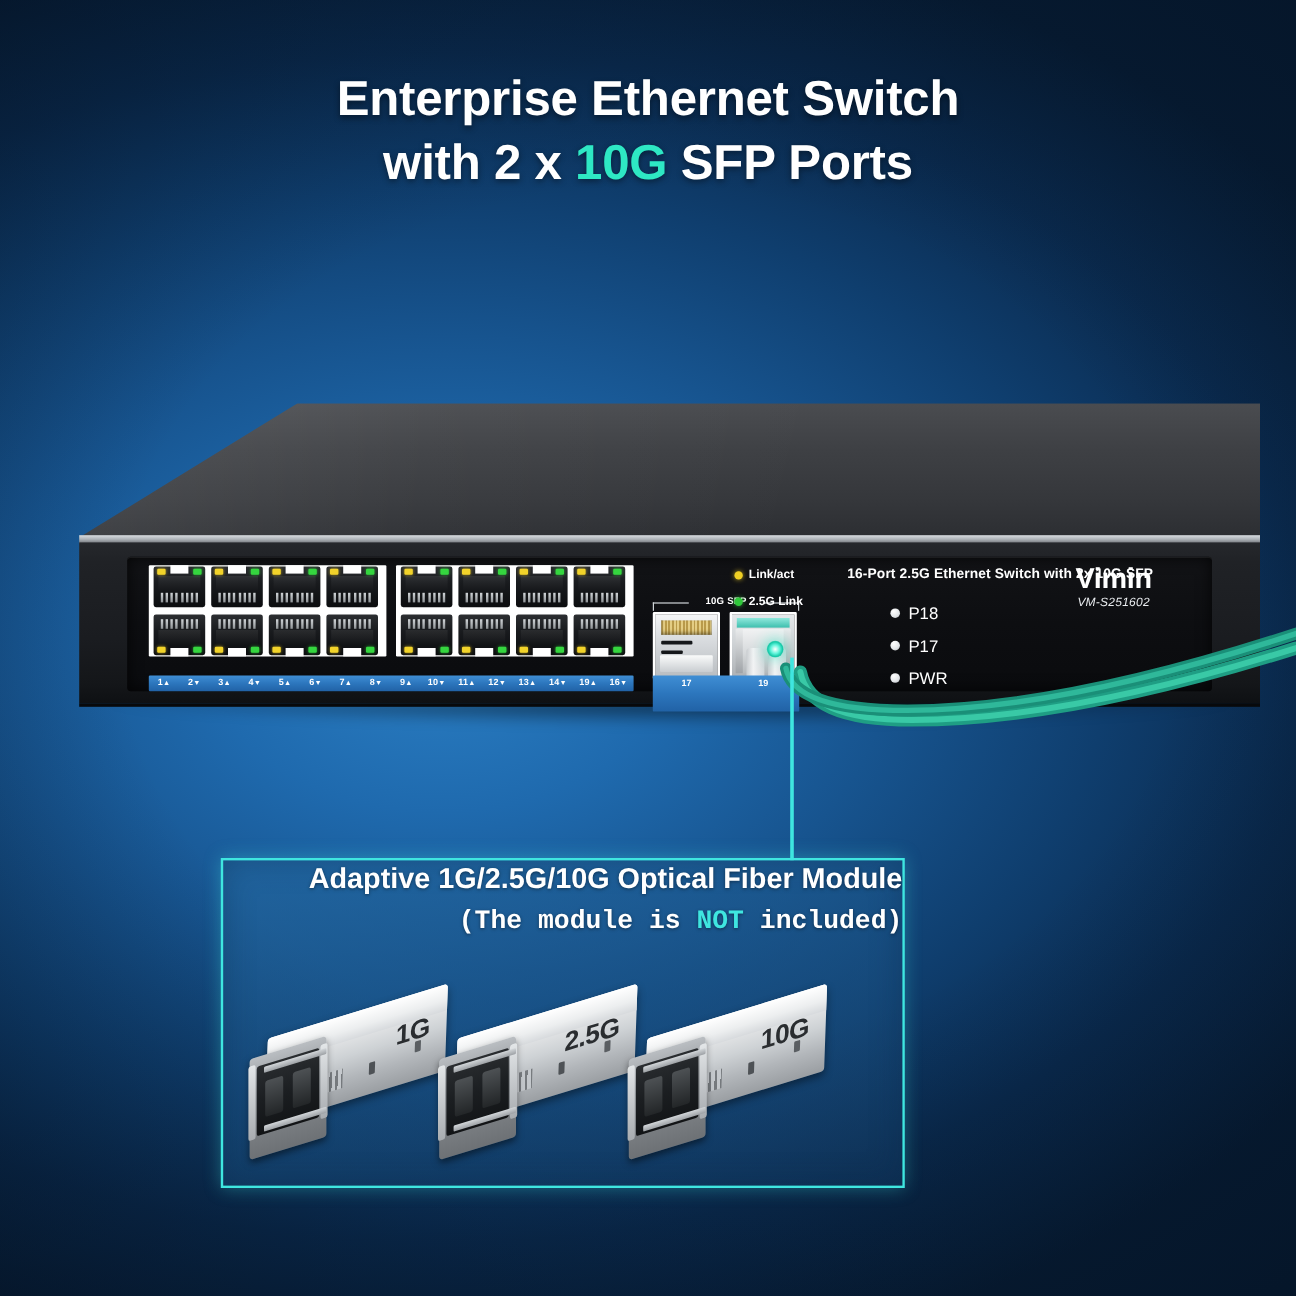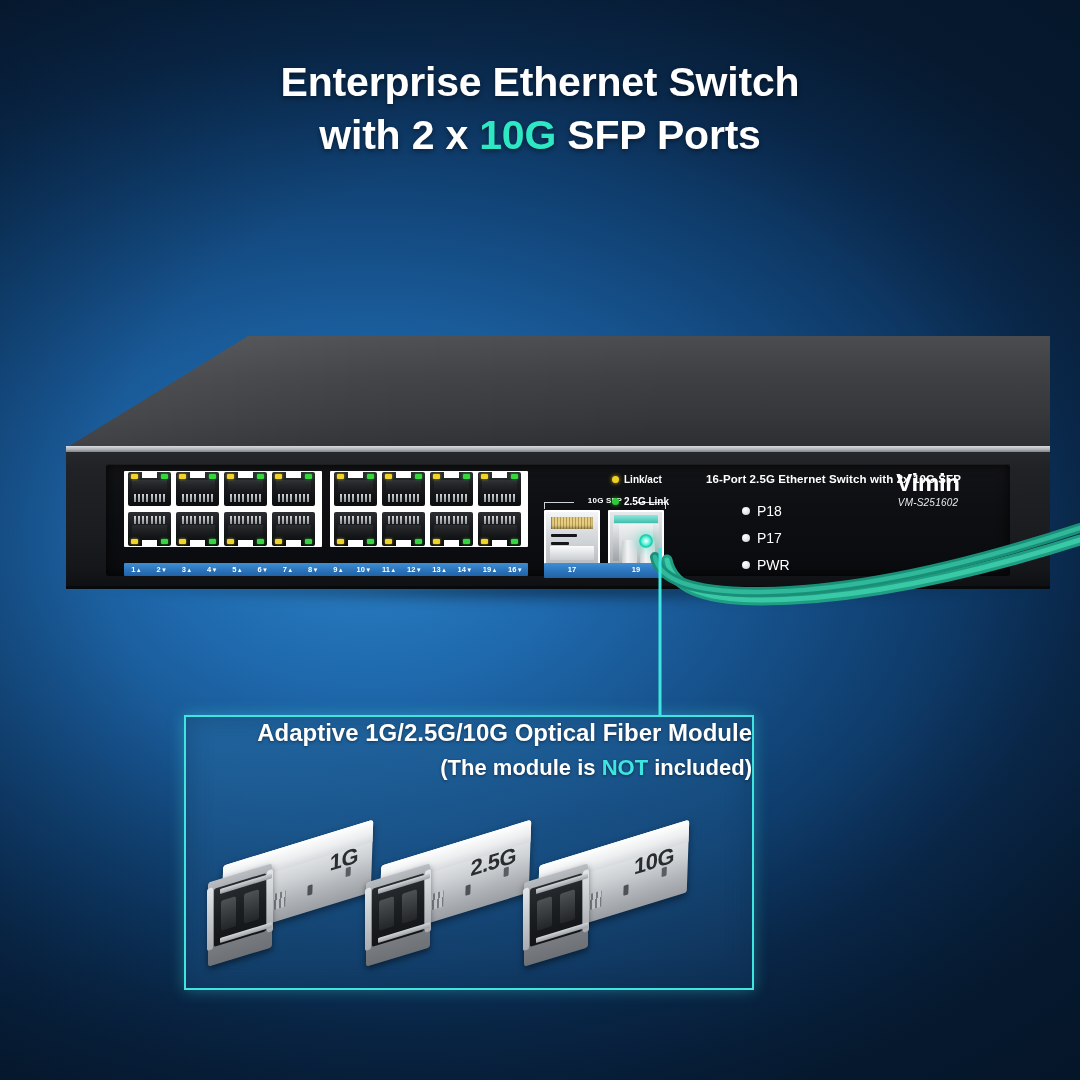--- a/index.html
+++ b/index.html
@@ -225,21 +225,21 @@
     left:30px;
     background:linear-gradient(90deg,#c9cdd0 0%, #f2f3f4 38%, #d3d7da 100%);
   }
   .lc-glow {
     position:absolute; left:29px; top:22px; width:14px; height:14px;
     border-radius:50%;
     background:radial-gradient(circle,#ffffff 0%, #5ff4da 38%, #16c9a8 62%, rgba(20,190,160,0) 100%);
     box-shadow:0 0 12px rgba(46,232,196,0.9);
   }
   #sfp-strip {
-    position:absolute; left:438px; top:99px; width:122px; height:15px;
+    position:absolute; left:438px; top:99px; width:122px; height:30px;
     background:linear-gradient(180deg,#3f8ed4 0%, #2c76bd 50%, #2162a6 100%);
     border-radius:1px;
   }
   #sfp-strip span {
     position:absolute; top:0; line-height:13px;
     color:#fff; font-size:7.5px; font-weight:bold; text-align:center; width:56px;
   }
   #sfp-strip span.n17 { left:0; }
   #sfp-strip span.n18 { left:64px; }
 
@@ -292,21 +292,21 @@
     box-shadow:0 0 14px rgba(63,230,224,0.35), inset 0 0 26px rgba(10,40,72,0.35);
     z-index:7;
   }
   #callout-text { text-align:right; }
   #co-line1 {
     color:#ffffff; font-size:24px; font-weight:bold; line-height:32px;
     text-shadow:0 1px 3px rgba(0,0,0,0.45); white-space:nowrap;
   }
   #co-line2 {
     color:#ffffff; font-size:22px; font-weight:bold; line-height:30px;
-    margin-top:4px; text-shadow:0 1px 3px rgba(0,0,0,0.45); white-space:nowrap;
+    margin-top:4px; text-shadow:0 1px 3px rgba(0,0,0,0.45); white-space:nowrap;font-family:Liberation Mono, monospace;
   }
   #co-line2 .not { color:#3fe6e0; }
 
   
   #modules {
     position:absolute; left:0; top:120px; width:570px; height:150px;
   }
   .sfp-mod { position:absolute; top:0; width:175px; height:150px; }
   .sfp-mod.m1 { left:22px; }
   .sfp-mod.m2 { left:180px; }

